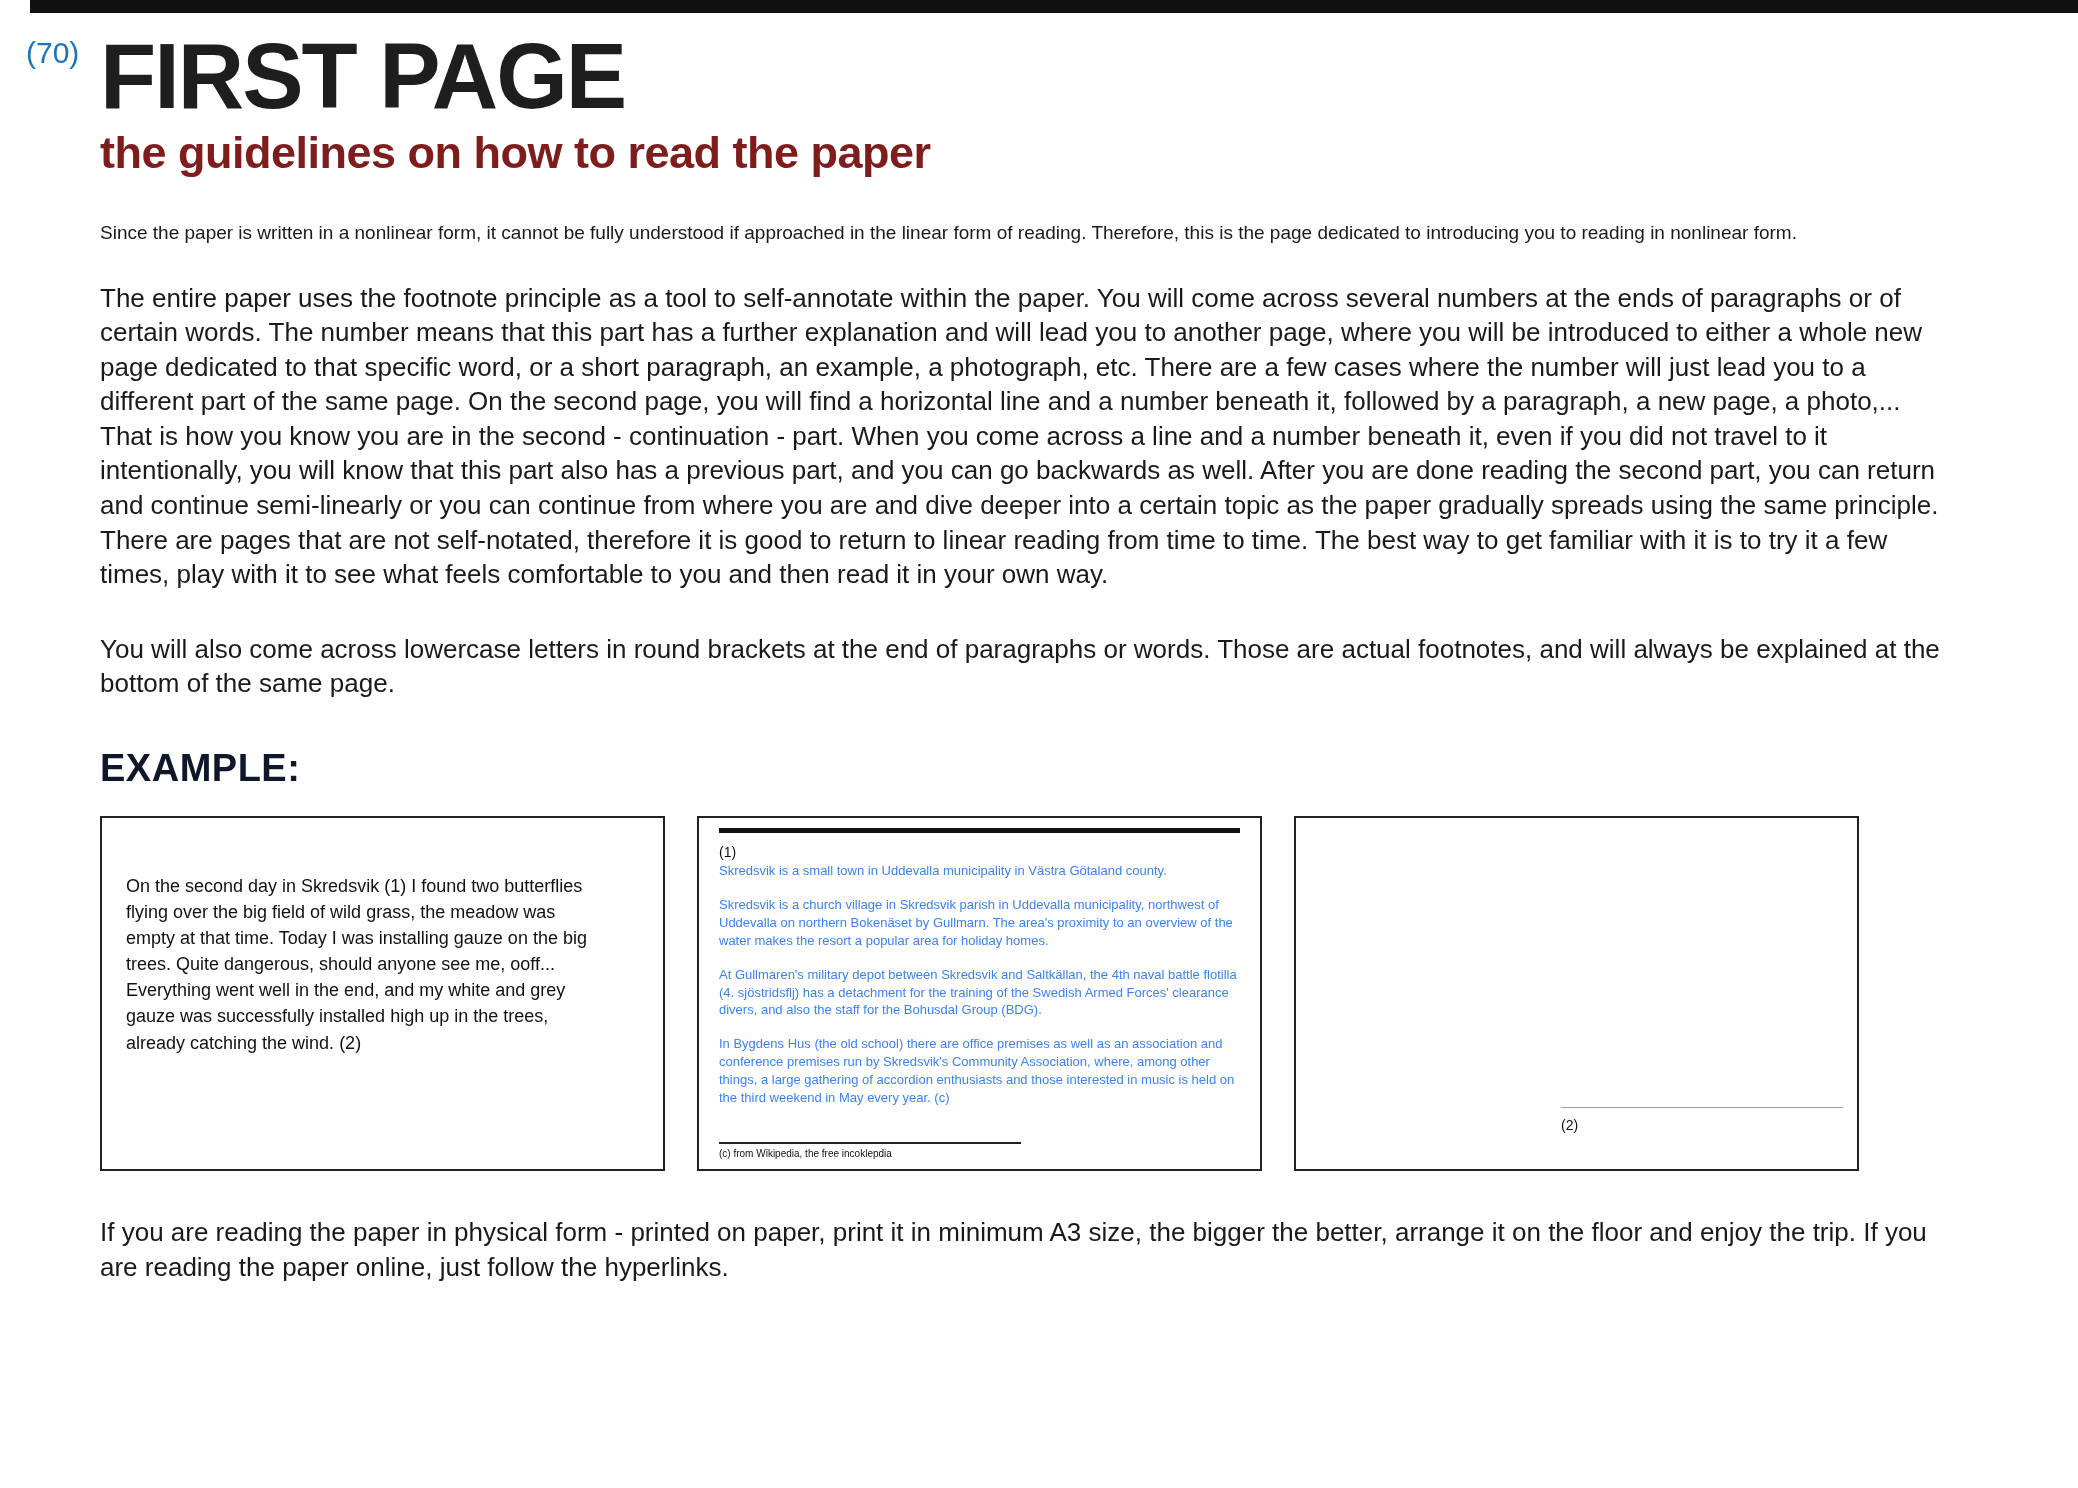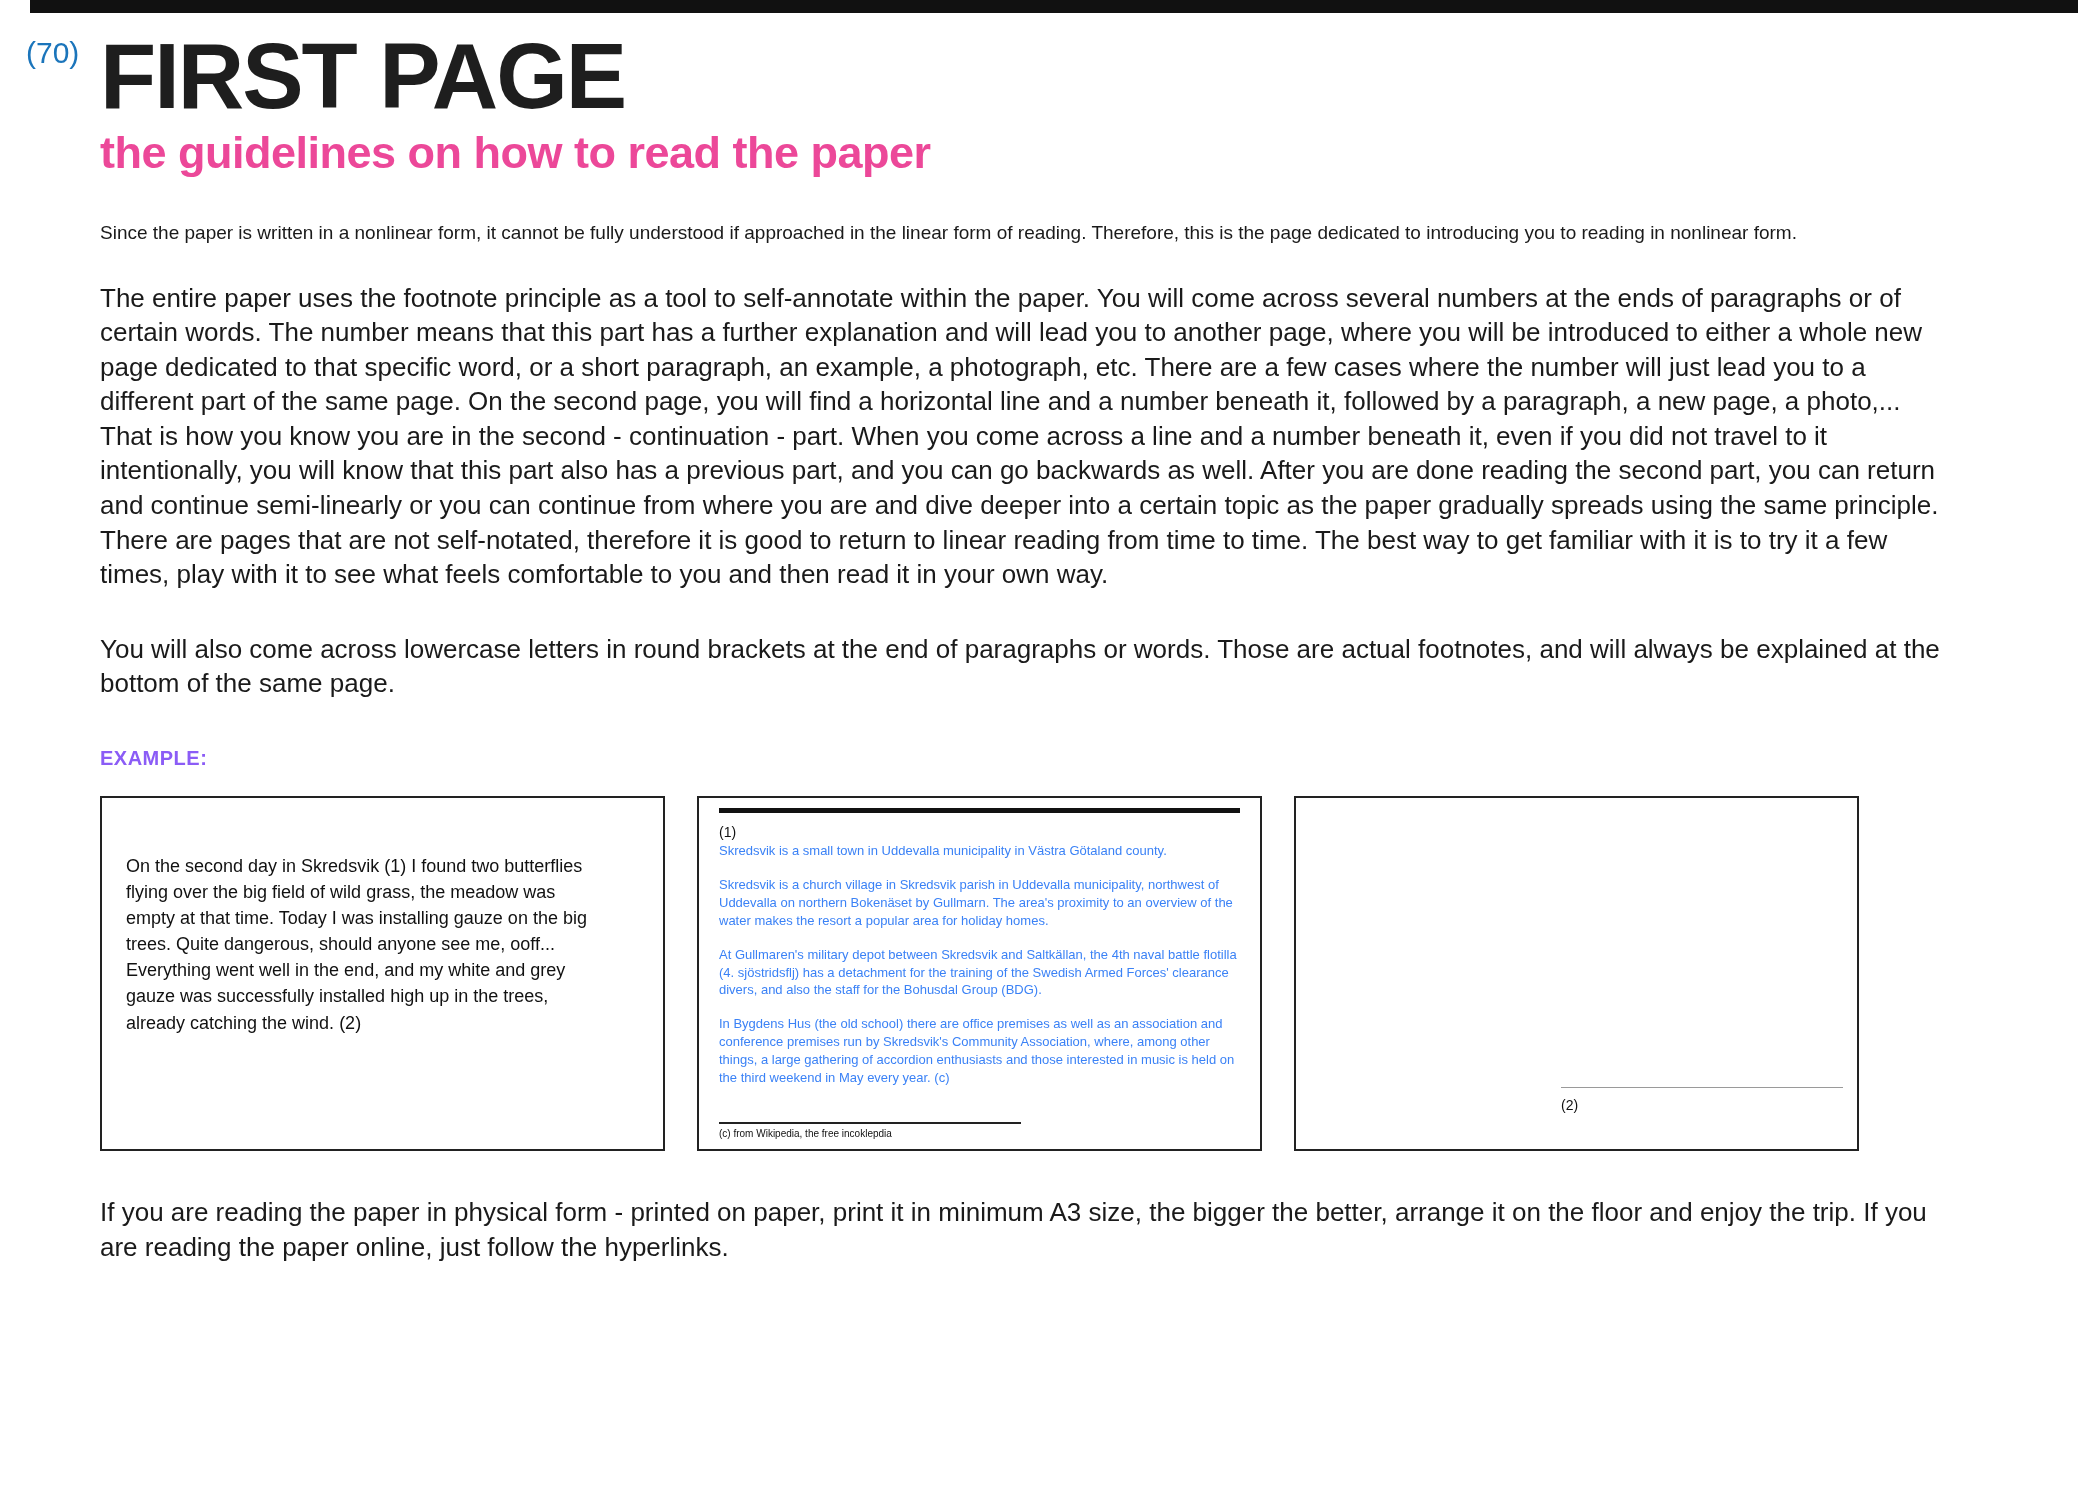--- a/index.html
+++ b/index.html
@@ -38,44 +38,44 @@
     line-height: 1.0;
     font-weight: 700;
     letter-spacing: -2px;
     color: #1e1e1e;
   }
   h2.subtitle {
     font-size: 45px;
     line-height: 1.1;
     font-weight: 600;
     letter-spacing: -0.5px;
-    color: #ec4899;
+    color: #7f1d1d;
     margin-top: 6px;
   }
   p.intro {
     margin-top: 42px;
     font-size: 19px;
     line-height: 1.32;
     max-width: 1760px;
   }
   p.bodytext {
     margin-top: 36px;
     font-size: 26px;
     line-height: 1.33;
     max-width: 1845px;
   }
   p.footnote-note {
     margin-top: 40px;
   }
   h3.example-heading {
     margin-top: 46px;
-    font-size: 20px;
+    font-size: 38px;
     font-weight: 600;
     letter-spacing: 0.5px;
-    color: #8b5cf6;
+    color: #0f172a;
   }
   .boxes {
     margin-top: 26px;
     display: flex;
     gap: 32px;
   }
   .box {
     width: 565px;
     height: 355px;
     border: 2px solid #222;

